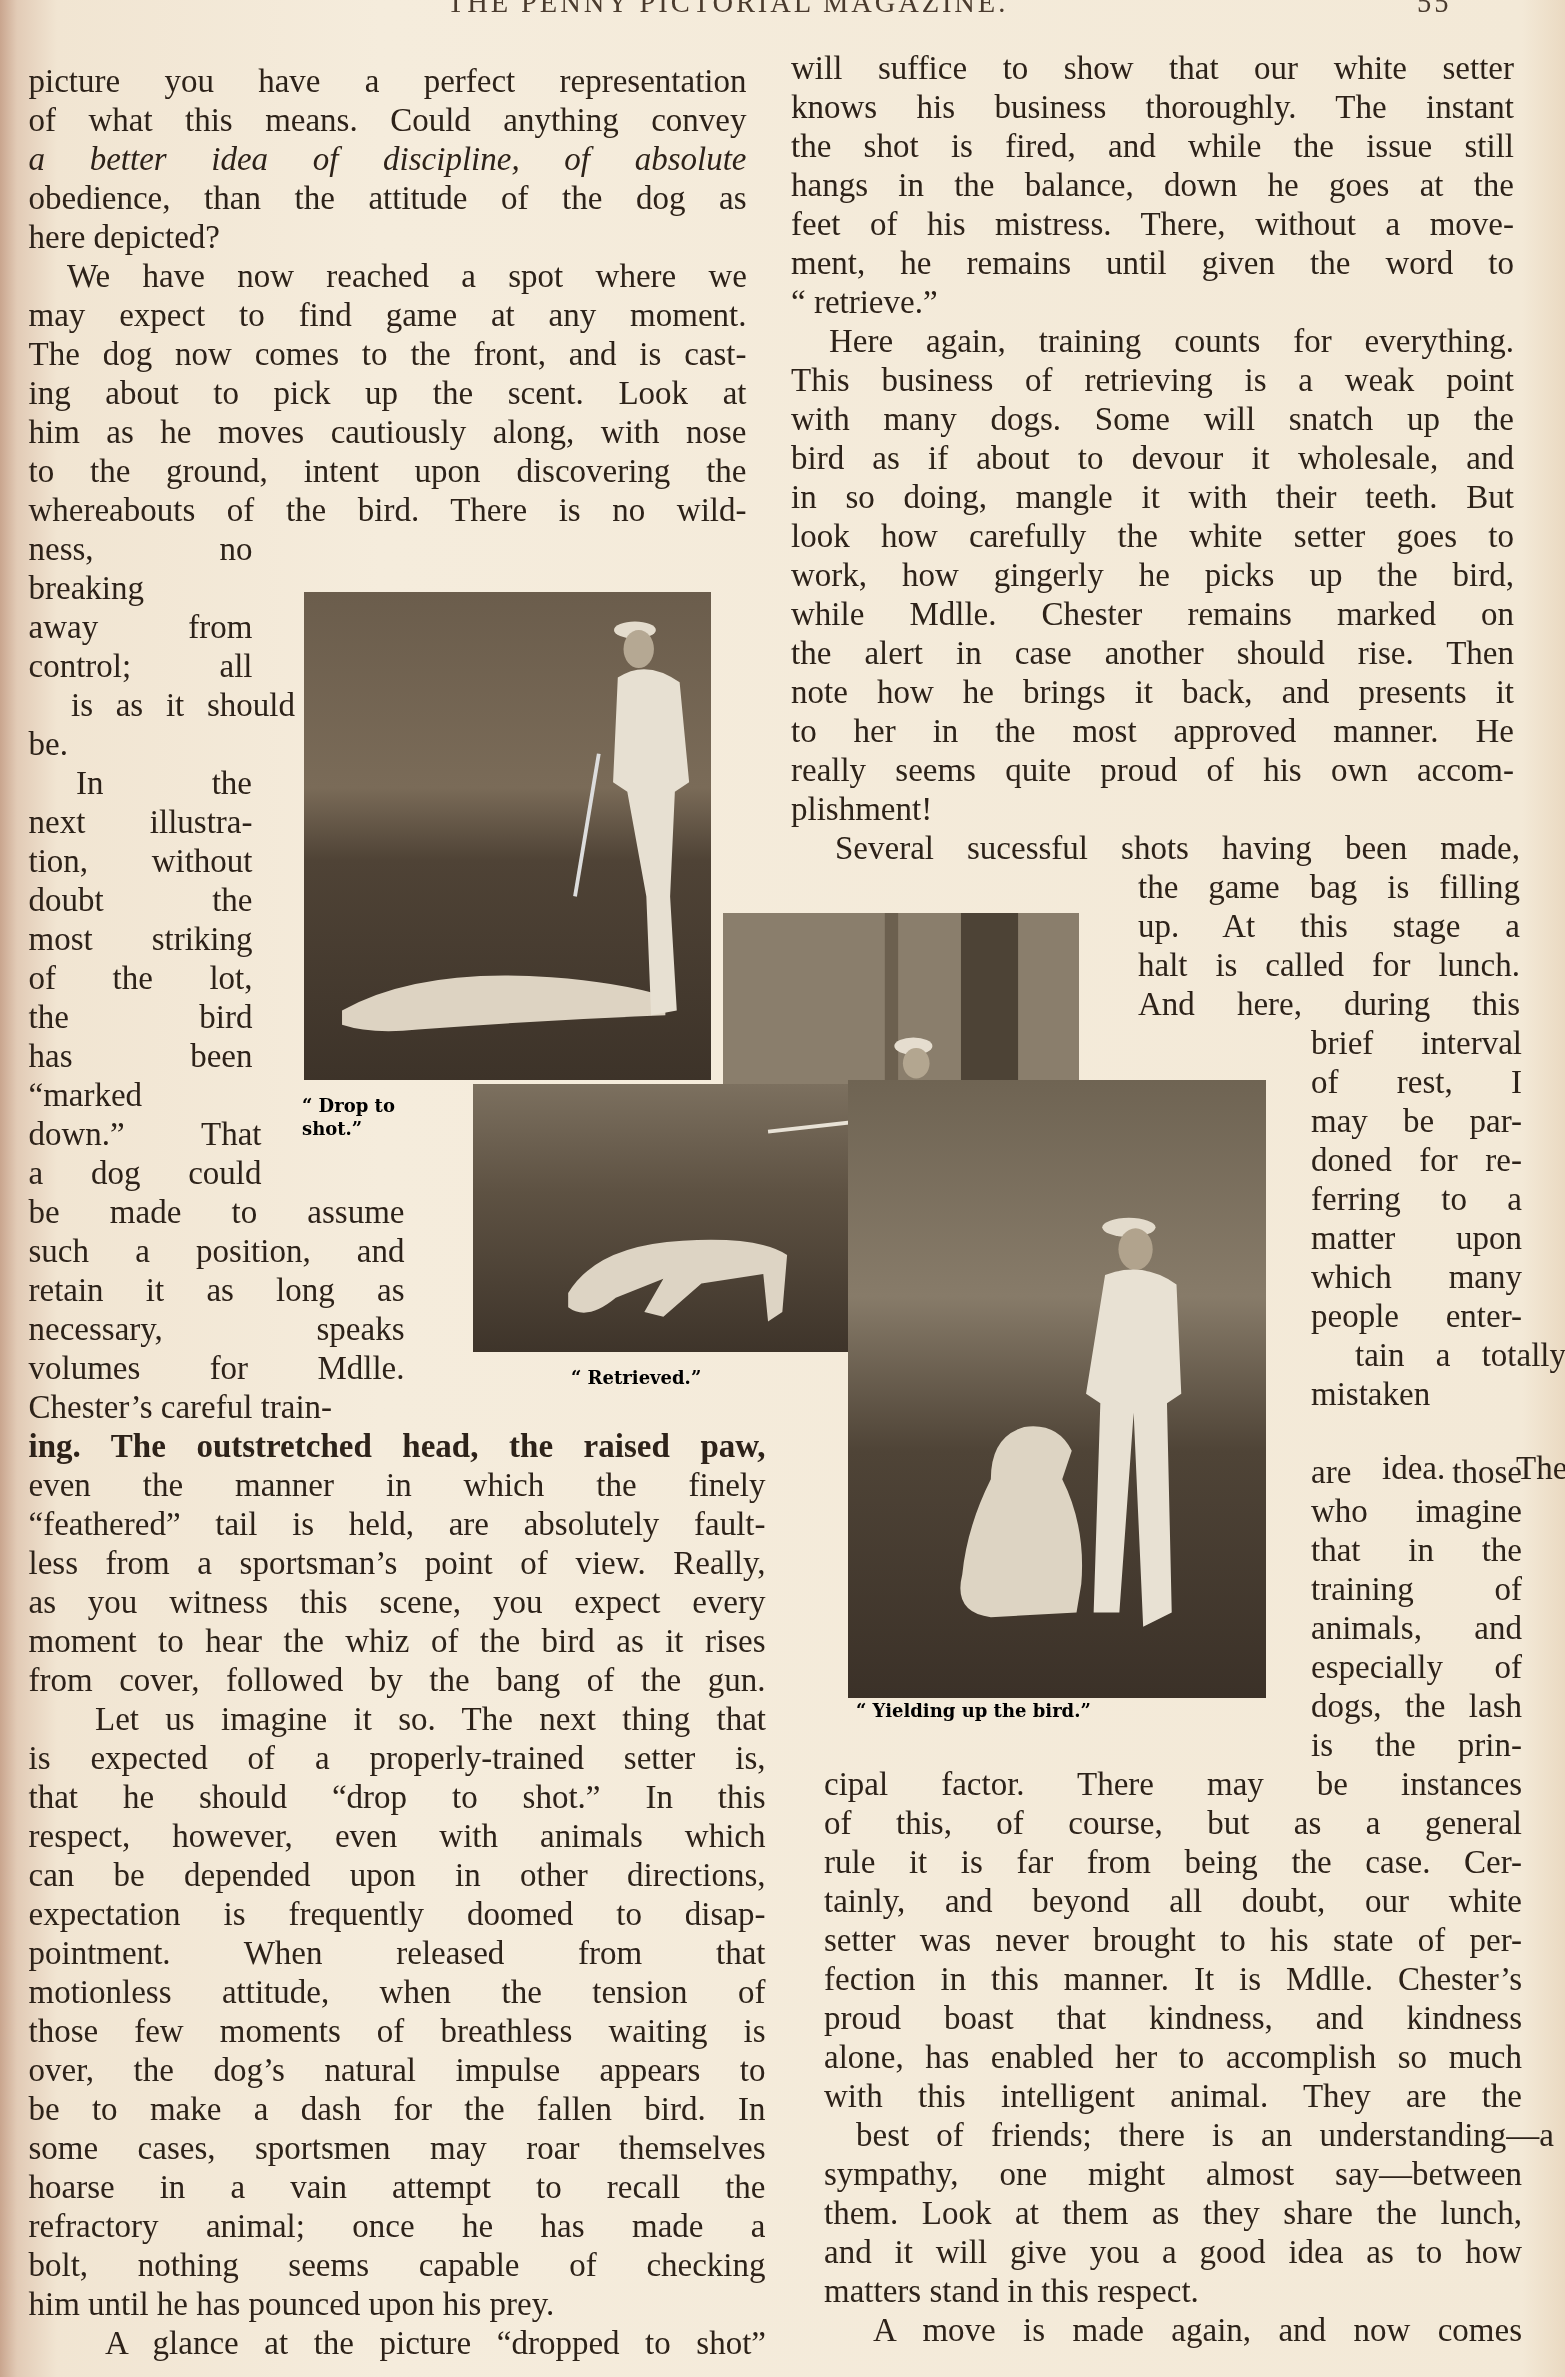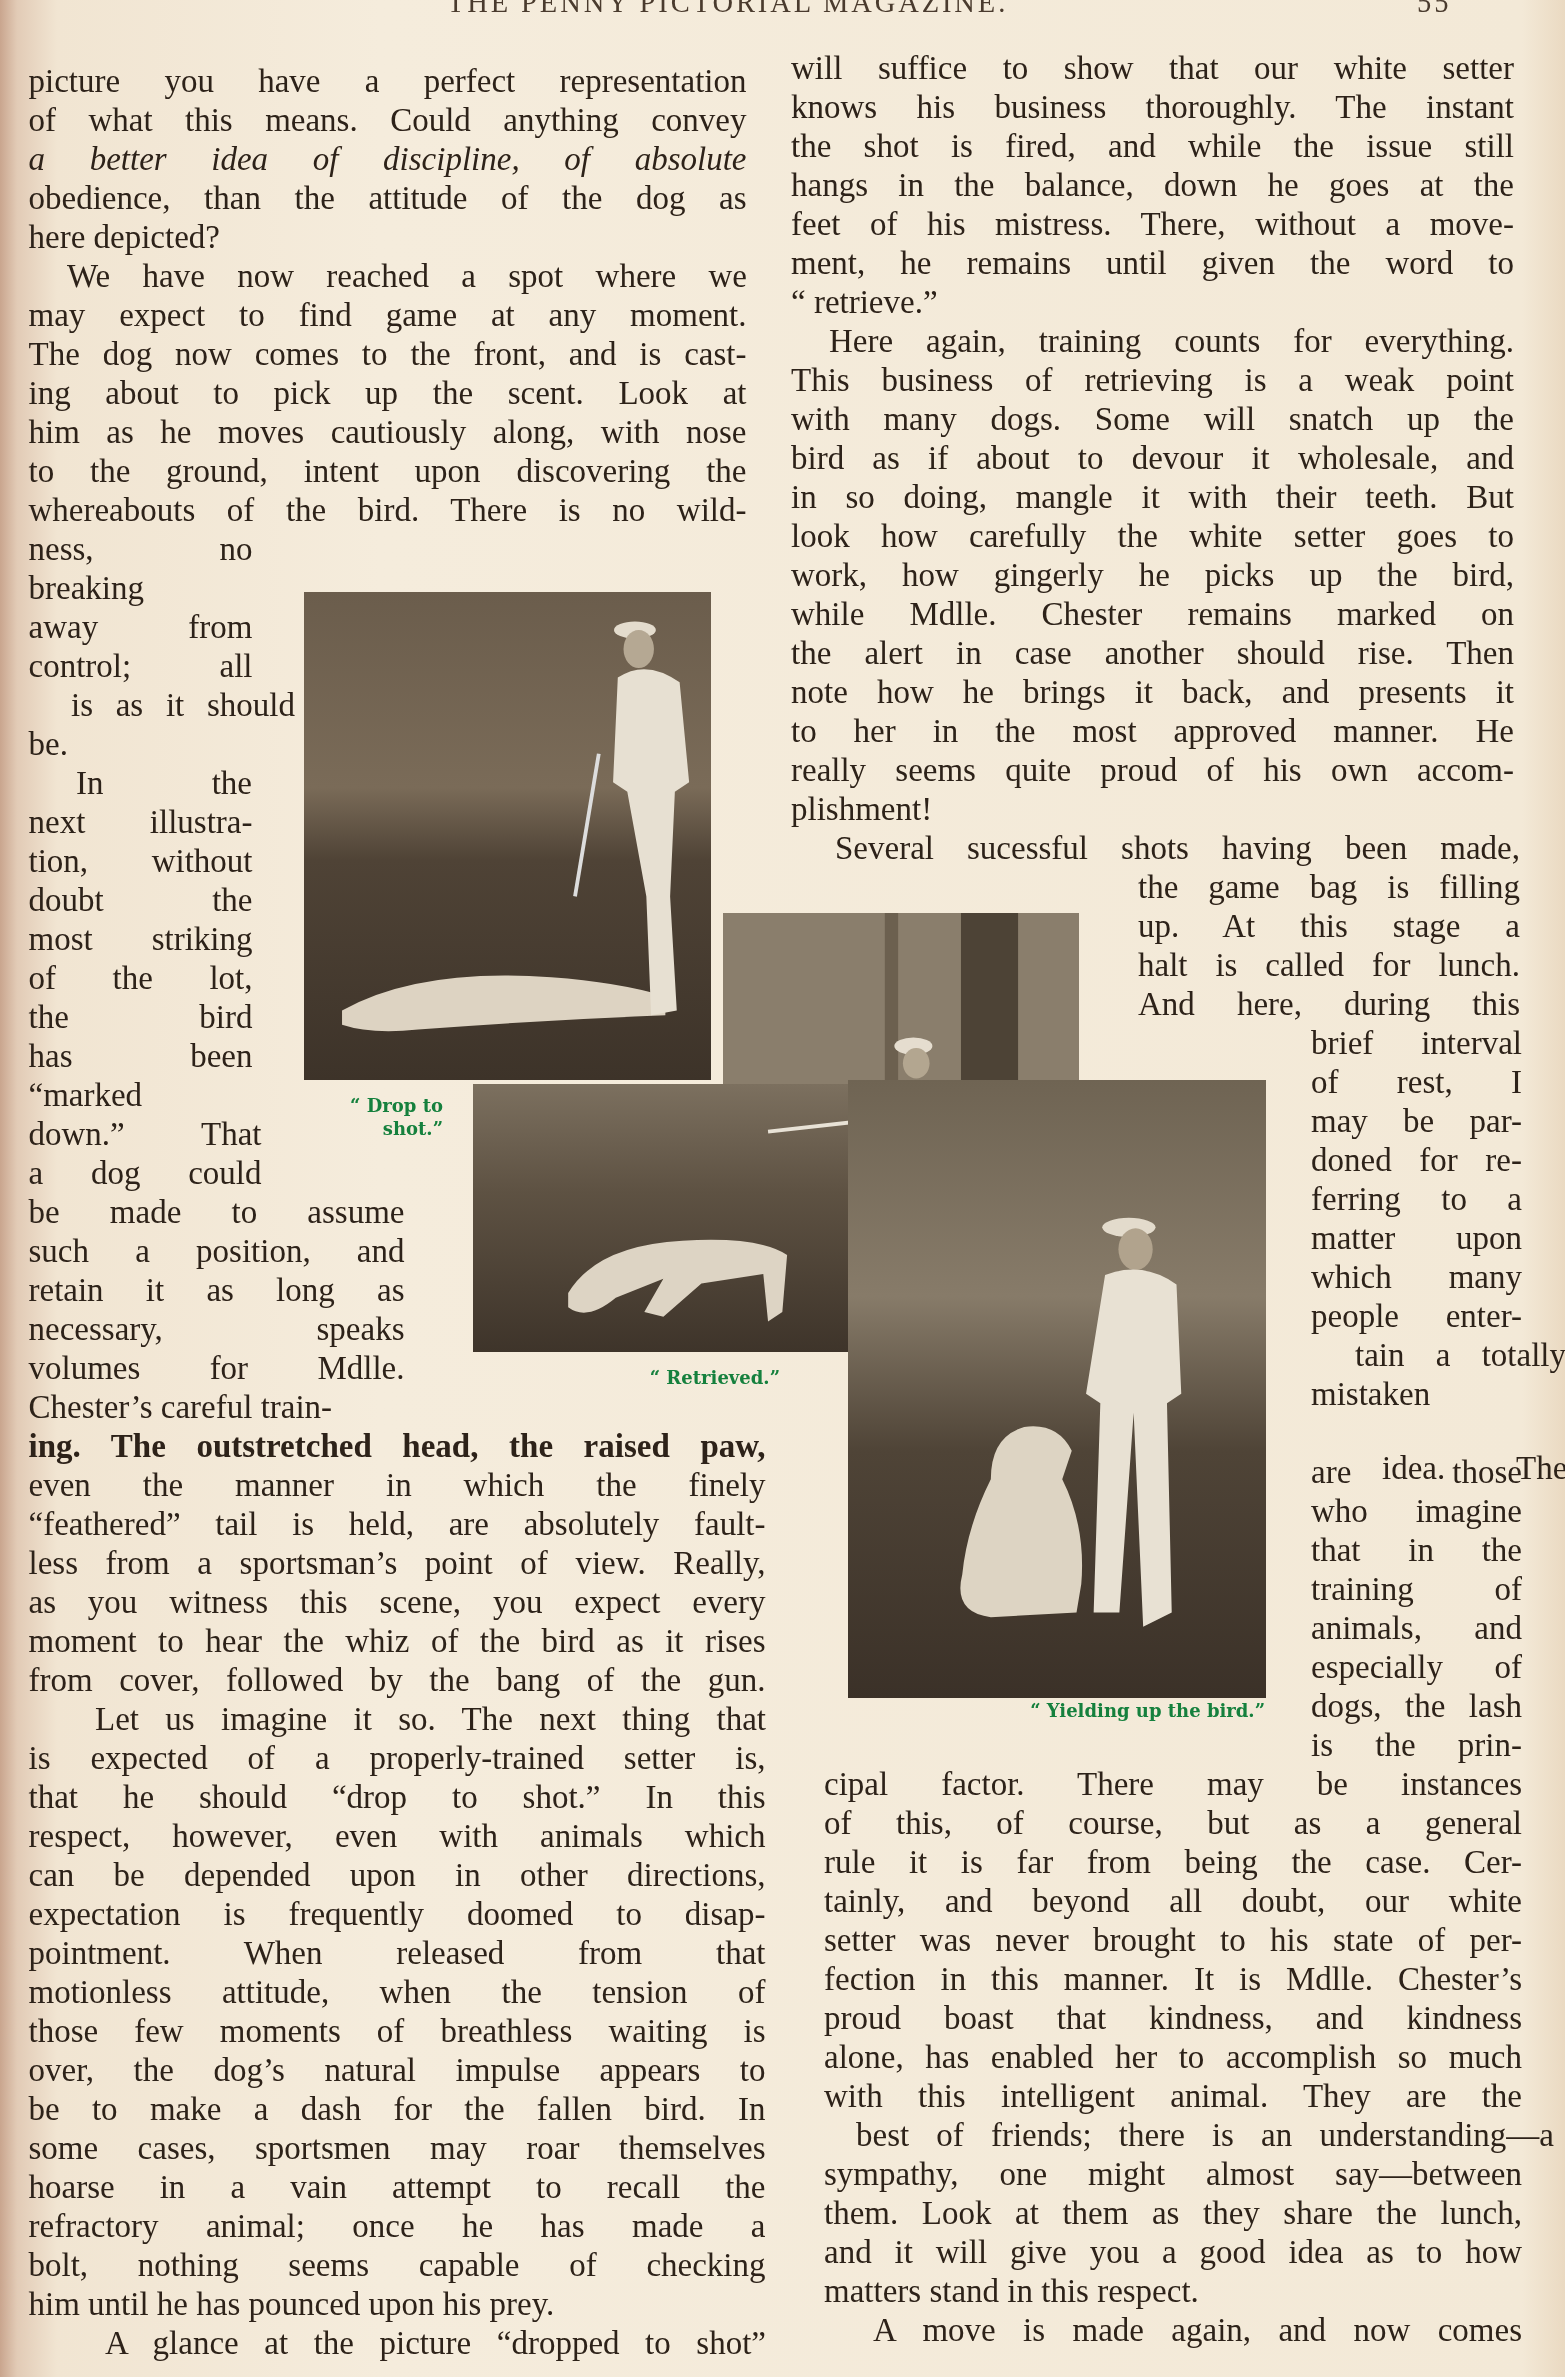--- a/index.html
+++ b/index.html
@@ -21,21 +21,21 @@
     text-align:justify; text-align-last:justify; color:#2d2219;
   }
   .line.last { text-align-last:left; }
   .photo {
     position:absolute; overflow:hidden;
     background:#4e4336;
   }
   .photo svg { display:block; width:100%; height:100%; }
   .caption {
     position:absolute; font-family:"DejaVu Serif", serif; font-weight:bold;
-    font-size:18px; color:#15803d; text-align:right; line-height:23px;
+    font-size:18px; color:#000000; text-align:left; line-height:23px;
   }
 </style>
 </head>
 <body>
 
 <div class="header">
   <span class="title">THE PENNY PICTORIAL MAGAZINE.</span>
   <span class="pageno">55</span>
 </div>
 

